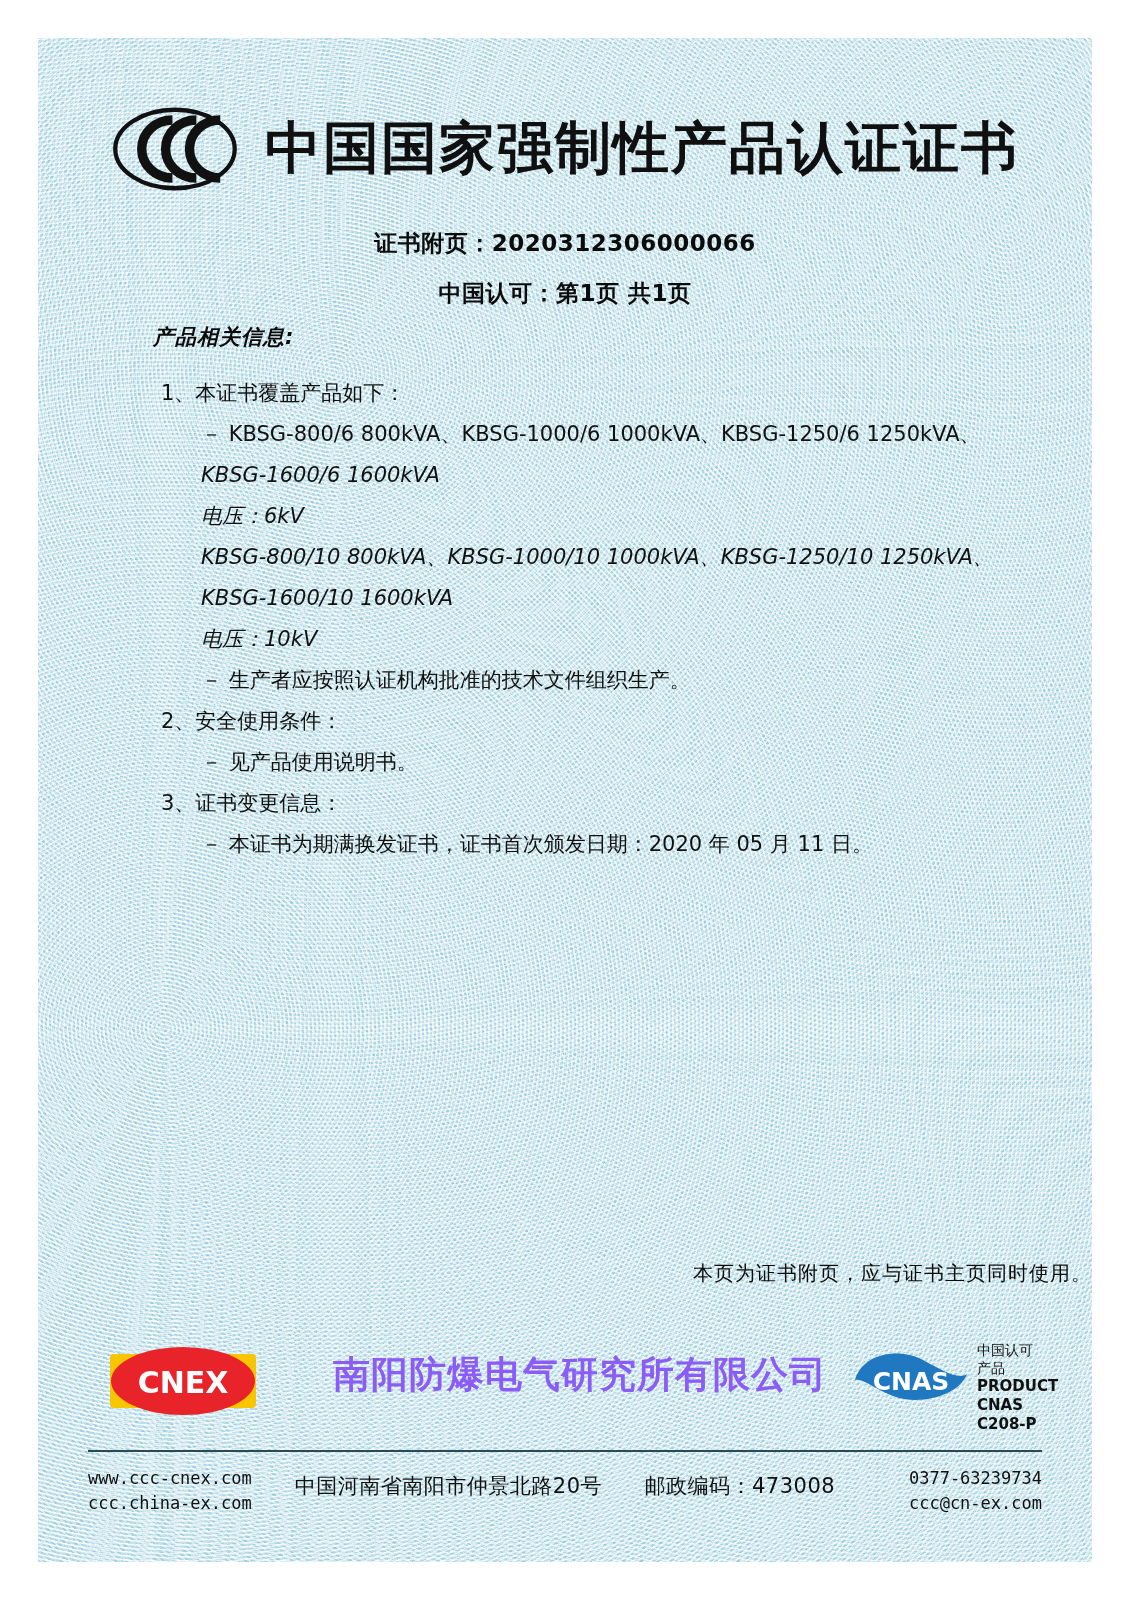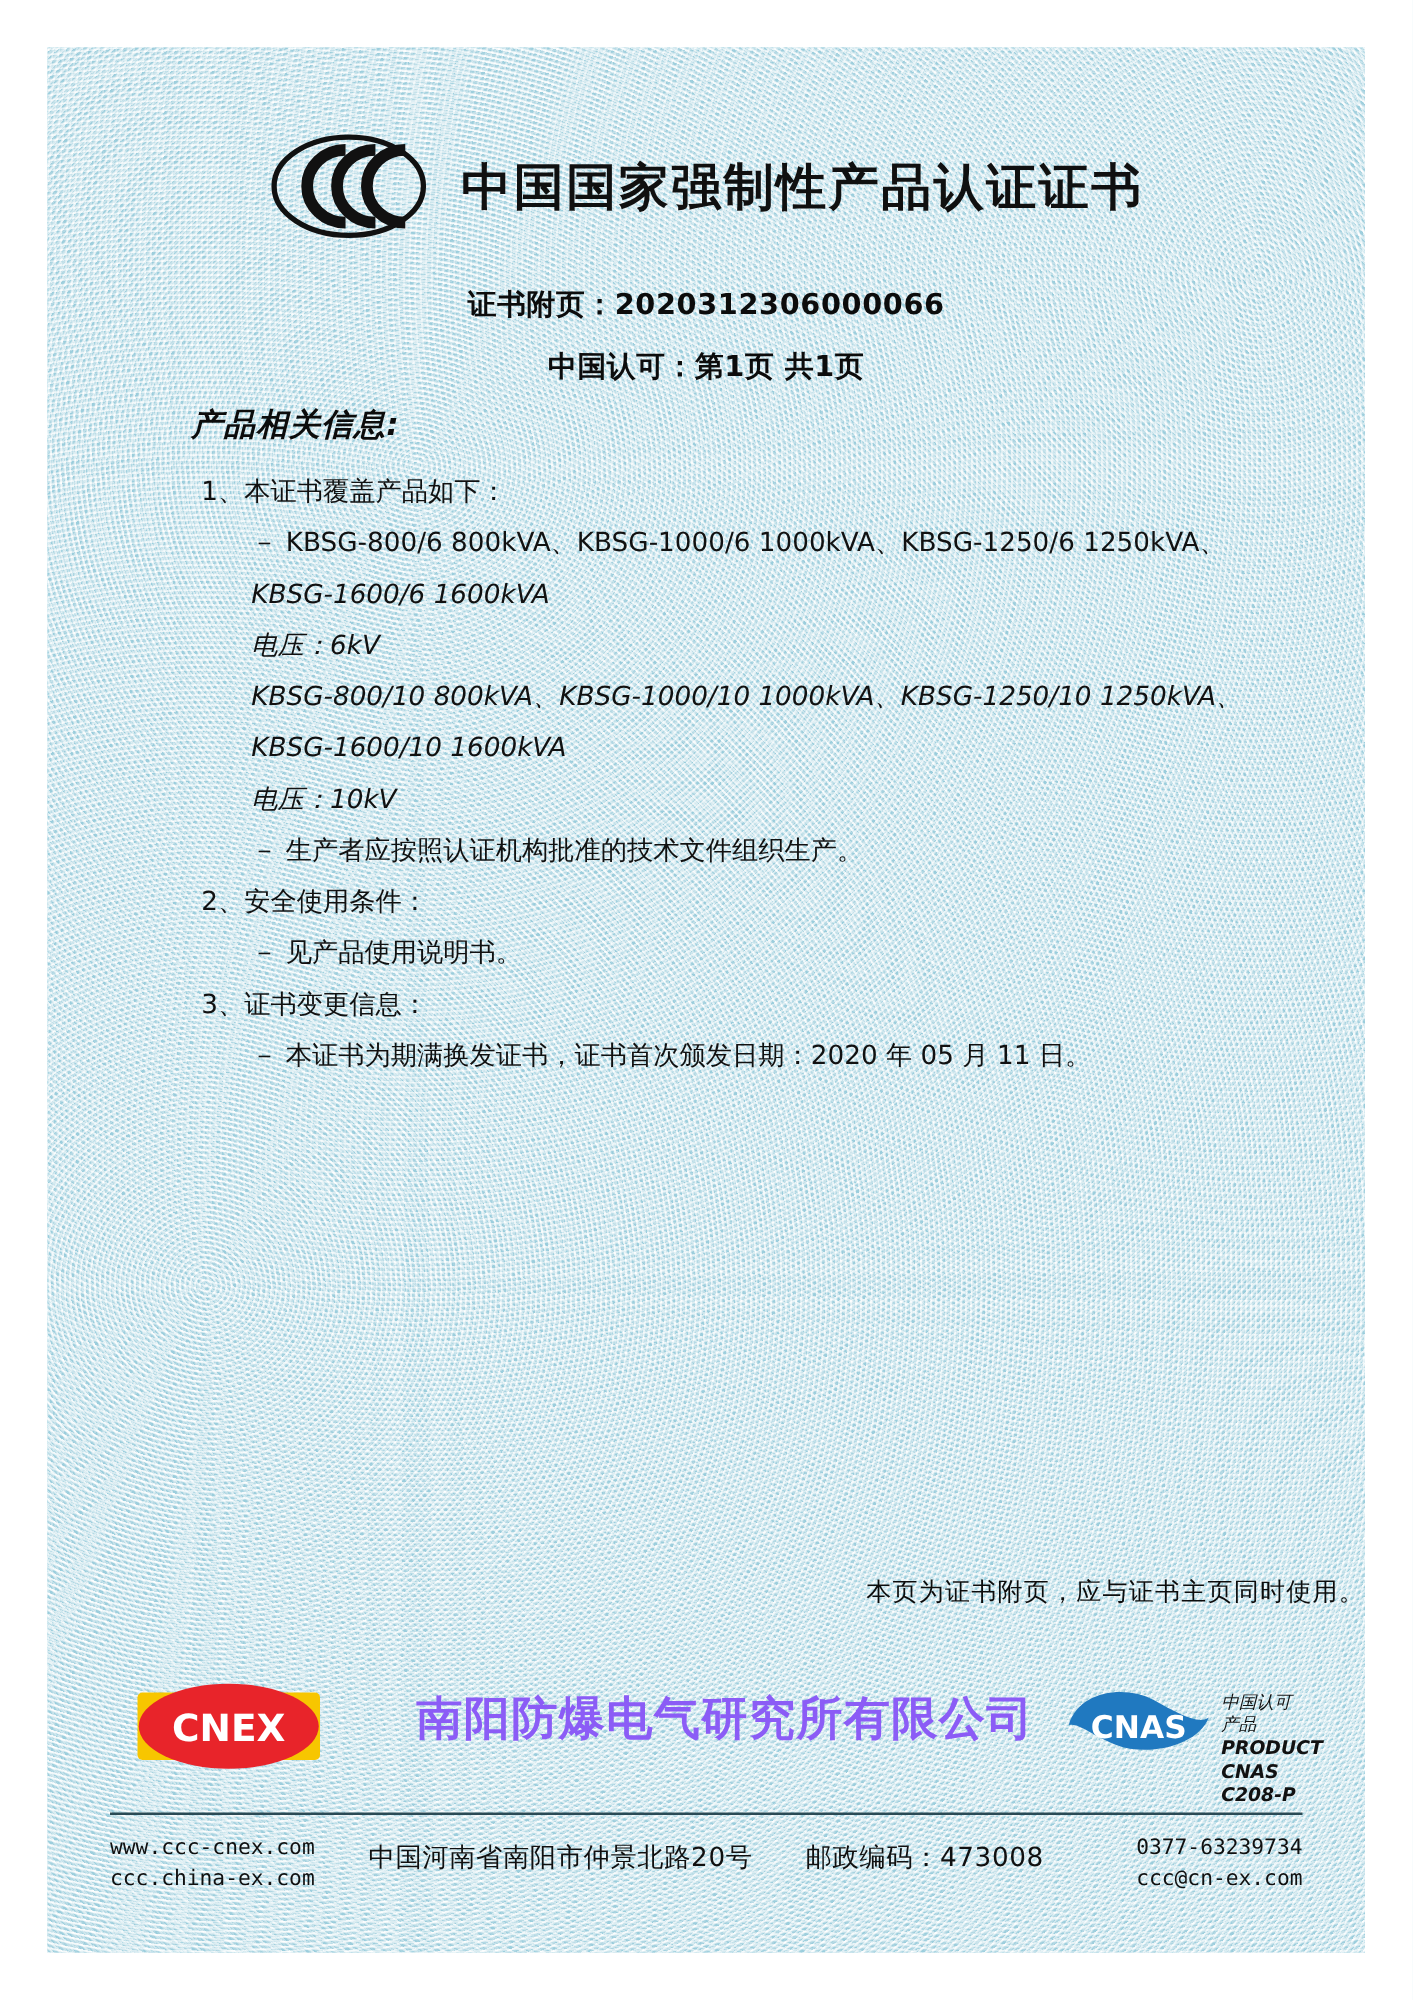--- a/index.html
+++ b/index.html
@@ -63,21 +63,21 @@
     justify-content: center;
     gap: 26px;
   }
   .ccc-logo {
     width: 128px;
     height: 86px;
     flex: none;
   }
   .main-title {
     font-family: "DejaVu Sans", "Liberation Sans", sans-serif;
-    font-size: 40px;
+    font-size: 56px;
     font-weight: 700;
     letter-spacing: 2px;
     color: #101010;
     white-space: nowrap;
   }
 
   .cert-no {
     position: absolute;
     top: 190px;
     width: 1054px;
@@ -96,21 +96,21 @@
     font-size: 23px;
     font-weight: 700;
     letter-spacing: 0.5px;
   }
 
   .section-title {
     position: absolute;
     left: 115px;
     top: 285px;
     font-family: "DejaVu Sans", "Liberation Sans", sans-serif;
-    font-size: 25px;
+    font-size: 21px;
     font-weight: 700;
     font-style: italic;
     letter-spacing: 1px;
   }
 
   .body-block {
     position: absolute;
     left: 115px;
     top: 335px;
     width: 880px;
@@ -166,24 +166,23 @@
     position: absolute;
     right: 28px;
     top: 14px;
     width: 215px;
     height: 84px;
   }
   .cnas-mark { position: absolute; left: 0; top: 4px; width: 122px; height: 62px; }
   .cnas-text {
     position: absolute;
     left: 128px;
-    top: 12px;
+    top: 0px;
     font-family: "DejaVu Sans", "Liberation Sans", sans-serif;
     line-height: 1.25;
-    font-style: italic;
   }
   .cnas-cn { font-size: 14px; color: #111; }
   .cnas-cn2 { font-size: 14px; color: #111; }
   .cnas-prod { font-size: 15px; font-weight: 700; color: #111; }
   .cnas-code { font-size: 15px; font-weight: 700; color: #111; }
 
   
   .bottom-rule {
     position: absolute;
     left: 50px;

